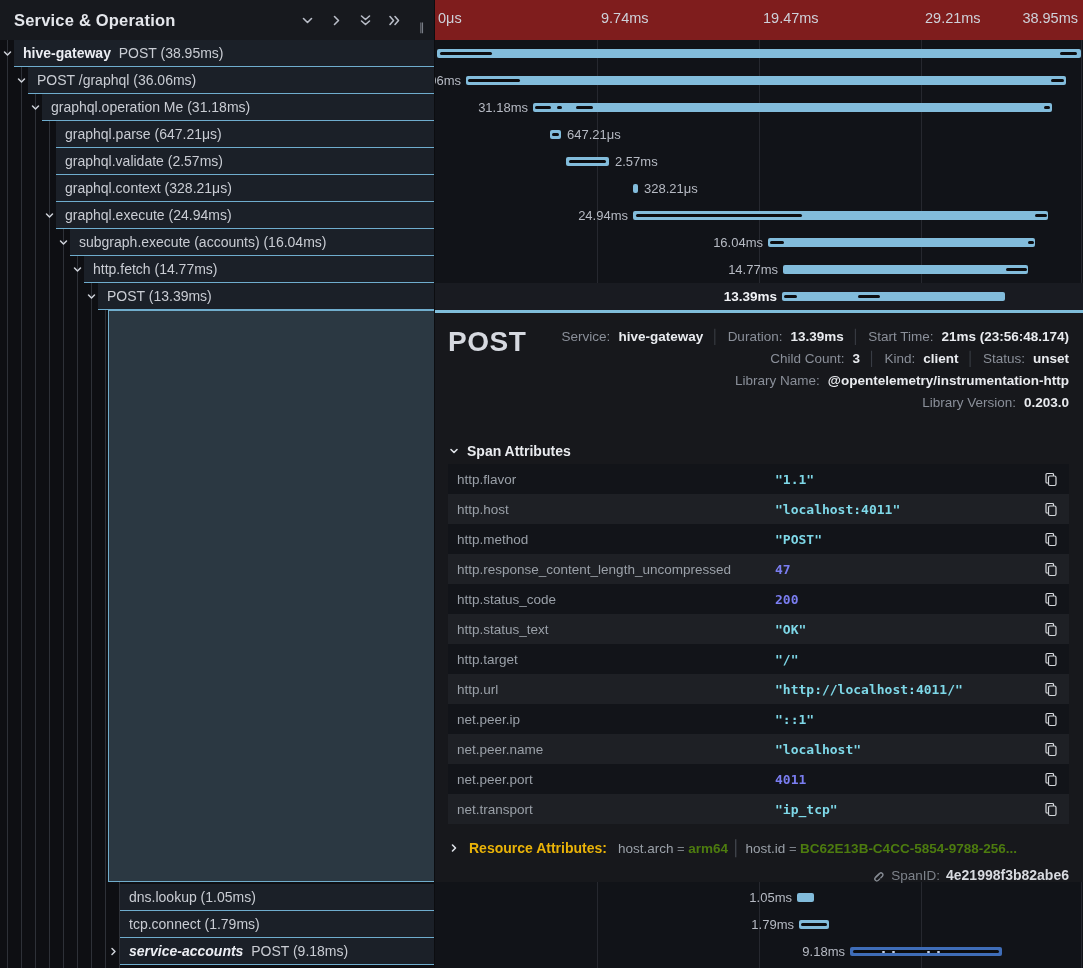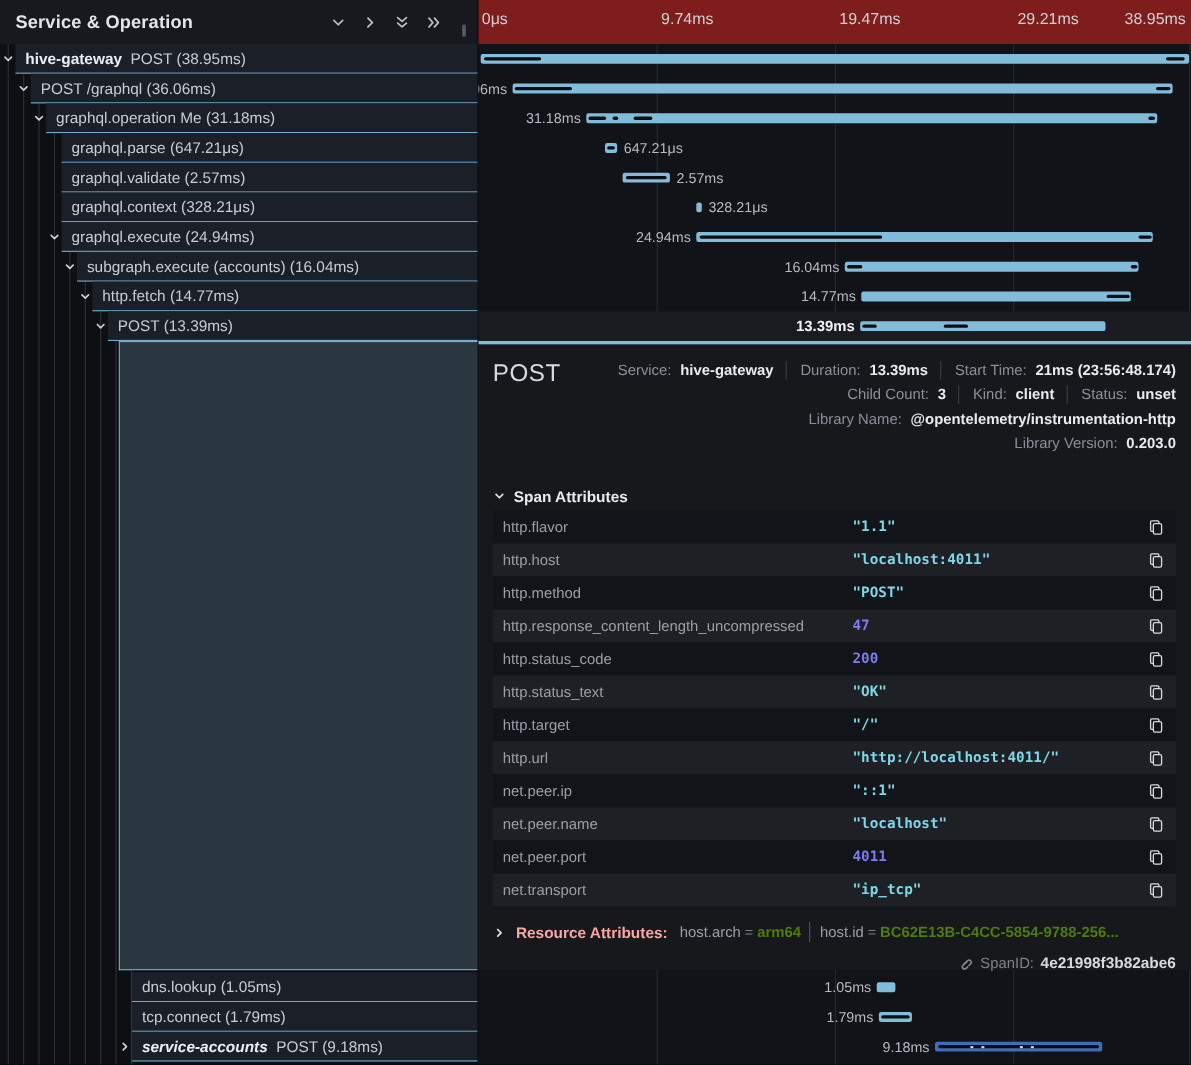--- a/index.html
+++ b/index.html
@@ -49,41 +49,41 @@
   #detail-rect {
     position:absolute; left:108px; top:270px; width:326px; height:572px;
     background:#2b3842; border-left:1px solid #71aecd; border-top:1px solid #71aecd; border-bottom:1px solid #71aecd;
     z-index:3;
   }
   
   #detail {
     position:absolute; left:435px; top:310px; width:648px; height:572px;
     background:#17181c; border-top:3px solid #7fbdda; z-index:5;
   }
-  #detail .d-title { position:absolute; left:13px; top:13px; font-size:22px; font-weight:400; color:#d6d9e0; letter-spacing:.5px; }
+  #detail .d-title { position:absolute; left:13px; top:13px; font-size:28px; font-weight:700; color:#d6d9e0; letter-spacing:.5px; }
   #meta { position:absolute; right:14px; top:15px; display:flex; flex-direction:column; align-items:flex-end; gap:5px; }
   .meta-line { display:flex; align-items:baseline; gap:8px; font-size:13.5px; line-height:17px; white-space:nowrap; }
   .meta-line .mk { color:#8a8f99; }
   .meta-line .mv { color:#e9ebef; font-weight:bold; }
   .meta-line .msep { color:#3d4149; }
   #attr-header { position:absolute; left:13px; top:130px; display:flex; align-items:center; gap:7px; cursor:pointer; }
   #attr-header svg, #res-line svg.chev { stroke:#dfe2e8; fill:none; stroke-width:1.6; stroke-linecap:round; stroke-linejoin:round; }
   #attr-header .at { font-size:14px; font-weight:bold; color:#e9ebef; }
   #attr-table { position:absolute; left:13px; top:151px; width:621px; }
   .arow { position:relative; height:30px; display:flex; align-items:center; }
   .arow.shade-a { background:#121419; }
   .arow.shade-b { background:#1e2025; }
   .arow .akey { margin-left:9px; font-size:13.5px; color:#9aa0a8; }
   .arow .aval { position:absolute; left:327px; font-family:"DejaVu Sans Mono",monospace; font-size:13px; font-weight:bold; }
   .aval.string { color:#7ed8e8; }
   .aval.number { color:#7a7df0; }
   .copy-btn { position:absolute; right:10px; top:7px; width:16px; height:16px; cursor:pointer; }
   .copy-btn svg { stroke:#d7dade; fill:none; stroke-width:1.2; stroke-linejoin:round; }
   #res-line { position:absolute; left:13px; top:526px; display:flex; align-items:center; gap:9px; white-space:nowrap; }
-  #res-line .rt { font-size:14px; font-weight:bold; color:#fca5a5; margin-right:2px; }
+  #res-line .rt { font-size:14px; font-weight:bold; color:#eab308; margin-right:2px; }
   #res-line .rk { font-size:13.5px; color:#9aa0a8; }
   #res-line .req { font-size:13px; color:#7c8188; }
   #res-line .rv { font-size:13.5px; font-weight:bold; color:#4d7c0f; }
   #res-line .rsep { color:#4a4f57; font-size:15px; padding:0 4px; }
   #spanid { position:absolute; right:14px; top:554px; display:flex; align-items:center; gap:6px; }
   #spanid svg { stroke:#868b93; fill:none; stroke-width:1.5; stroke-linecap:round; }
   #spanid .sl { font-size:13.5px; color:#7d828a; }
   #spanid .sv { font-size:14px; font-weight:bold; color:#d8dbe0; }
 </style>
 </head>

